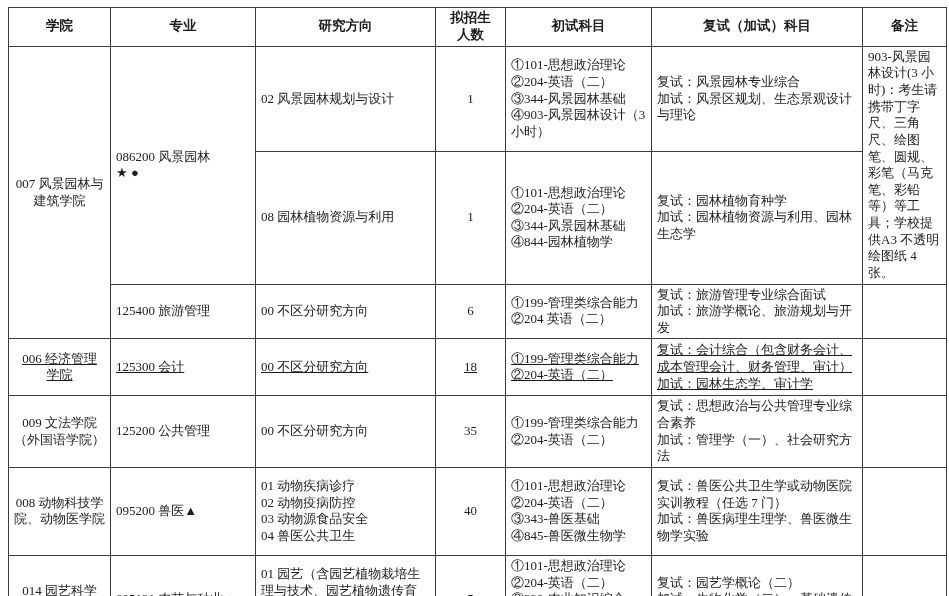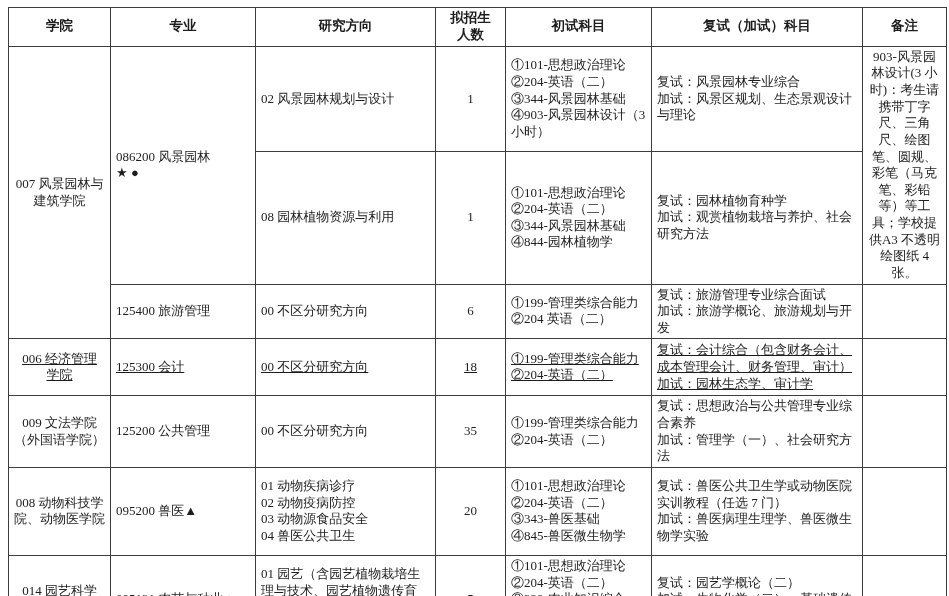--- a/index.html
+++ b/index.html
@@ -26,21 +26,21 @@
   .adm th{
     font-weight:bold;
     text-align:center;
     font-size:13.5px;
     line-height:1.25;
   }
   .c-center{text-align:center;}
   .c-left{text-align:left;}
   .v-top{vertical-align:top;}
   .retest{line-height:1.5;}
-  .remark{line-height:1.3;word-break:break-all;text-align:center;}
+  .remark{line-height:1.3;word-break:break-all;}
   
   col.c1{width:102px;} col.c2{width:145px;} col.c3{width:180px;}
   col.c4{width:70px;}  col.c5{width:146px;} col.c6{width:211px;}
   col.c7{width:84px;}
   
   thead tr{height:34px;}
   tbody tr.r0{height:89px;}
   tbody tr.r1{height:112px;}
   tbody tr.r2{height:47px;}
   tbody tr.r3{height:57px;text-decoration:underline;}
@@ -90,21 +90,21 @@
       <td rowspan="2" class="c-left v-top remark">903-风景园林设计(3 小时)：考生请携带丁字尺、三角尺、绘图笔、圆规、彩笔（马克笔、彩铅等）等工具；学校提供A3 不透明绘图纸 4 张。</td>
     </tr>
     <tr class="r1">
       <td class="c-left">08 园林植物资源与利用</td>
       <td class="c-center">1</td>
       <td class="c-left">①101-思想政治理论
 ②204-英语（二）
 ③344-风景园林基础
 ④844-园林植物学</td>
       <td class="c-left retest">复试：园林植物育种学
-加试：观赏植物栽培与养护、社会研究方法</td>
+加试：园林植物资源与利用、园林生态学</td>
     </tr>
     <tr class="r2">
       <td class="c-left">125400 旅游管理</td>
       <td class="c-left">00 不区分研究方向</td>
       <td class="c-center">6</td>
       <td class="c-left">①199-管理类综合能力
 ②204 英语（二）</td>
       <td class="c-left retest">复试：旅游管理专业综合面试
 加试：旅游学概论、旅游规划与开发</td>
       <td class="remark"></td>
@@ -134,21 +134,21 @@
       <td class="remark"></td>
     </tr>
     <tr class="r5">
       <td class="c-center">008 动物科技学
 院、动物医学院</td>
       <td class="c-left">095200 兽医▲</td>
       <td class="c-left">01 动物疾病诊疗
 02 动物疫病防控
 03 动物源食品安全
 04 兽医公共卫生</td>
-      <td class="c-center">20</td>
+      <td class="c-center">40</td>
       <td class="c-left">①101-思想政治理论
 ②204-英语（二）
 ③343-兽医基础
 ④845-兽医微生物学</td>
       <td class="c-left retest">复试：兽医公共卫生学或动物医院实训教程（任选 7 门）
 加试：兽医病理生理学、兽医微生物学实验</td>
       <td class="remark"></td>
     </tr>
     <tr class="r6">
       <td class="c-center">014 园艺科学

